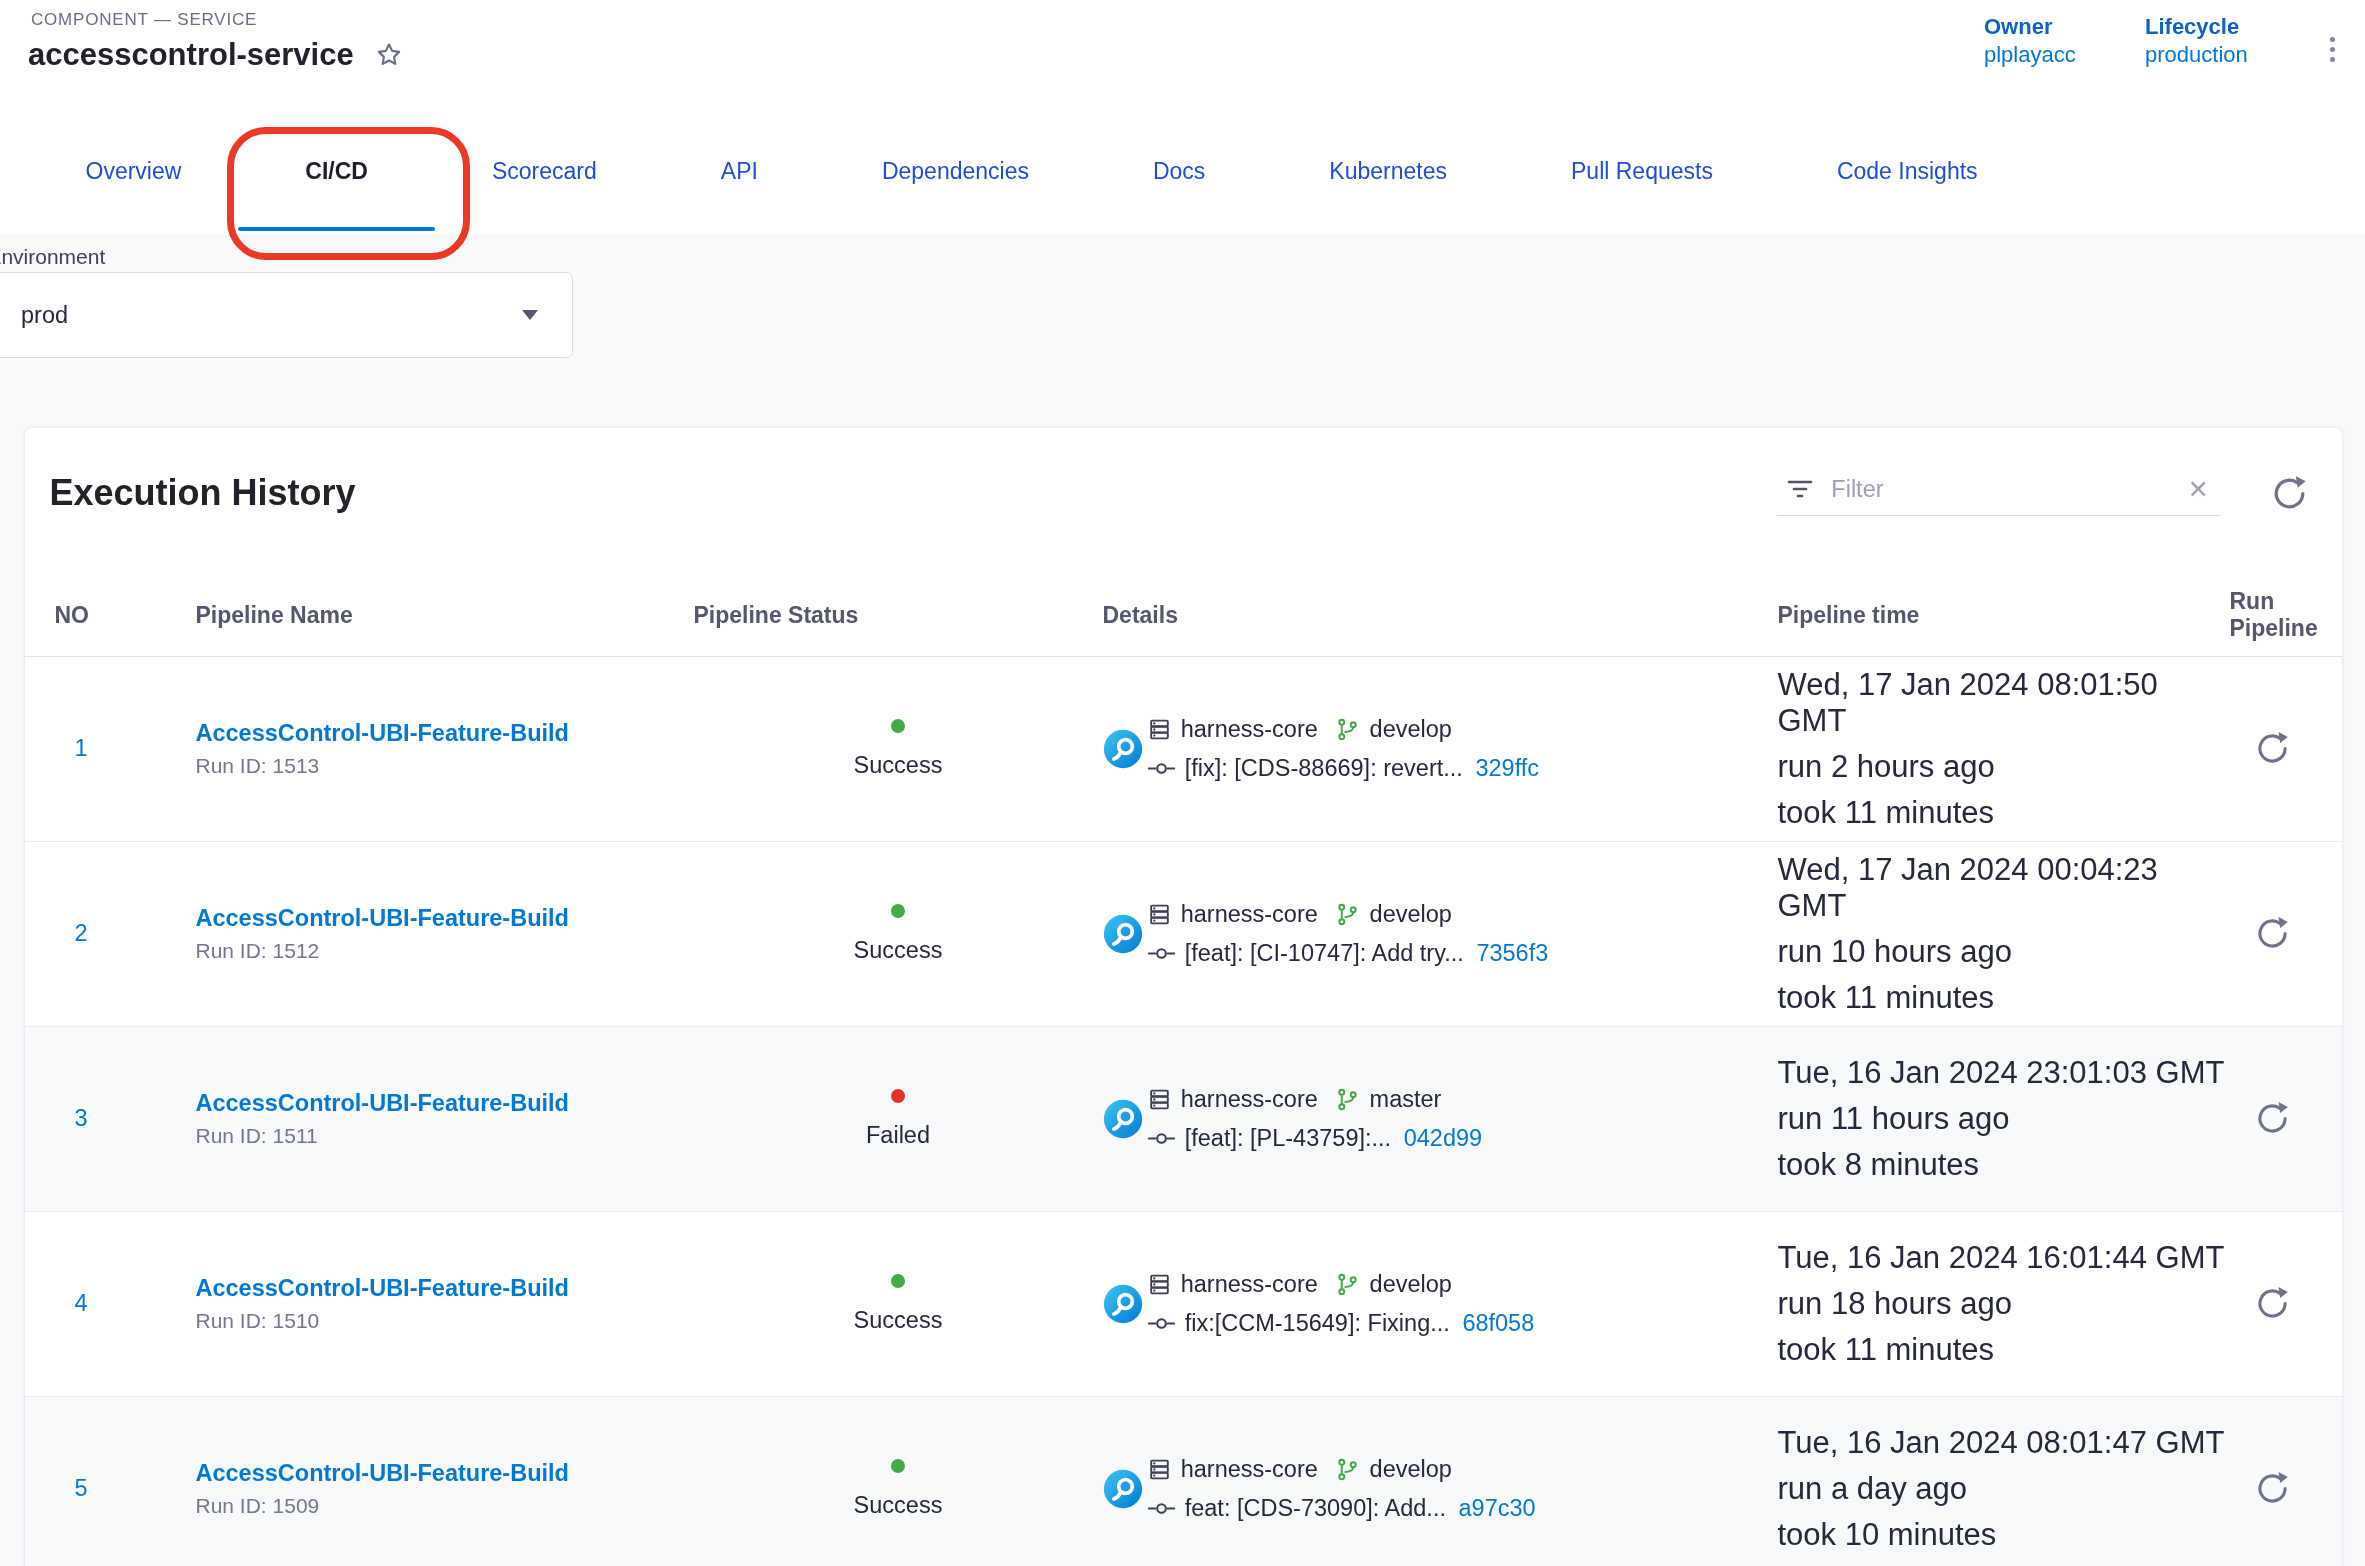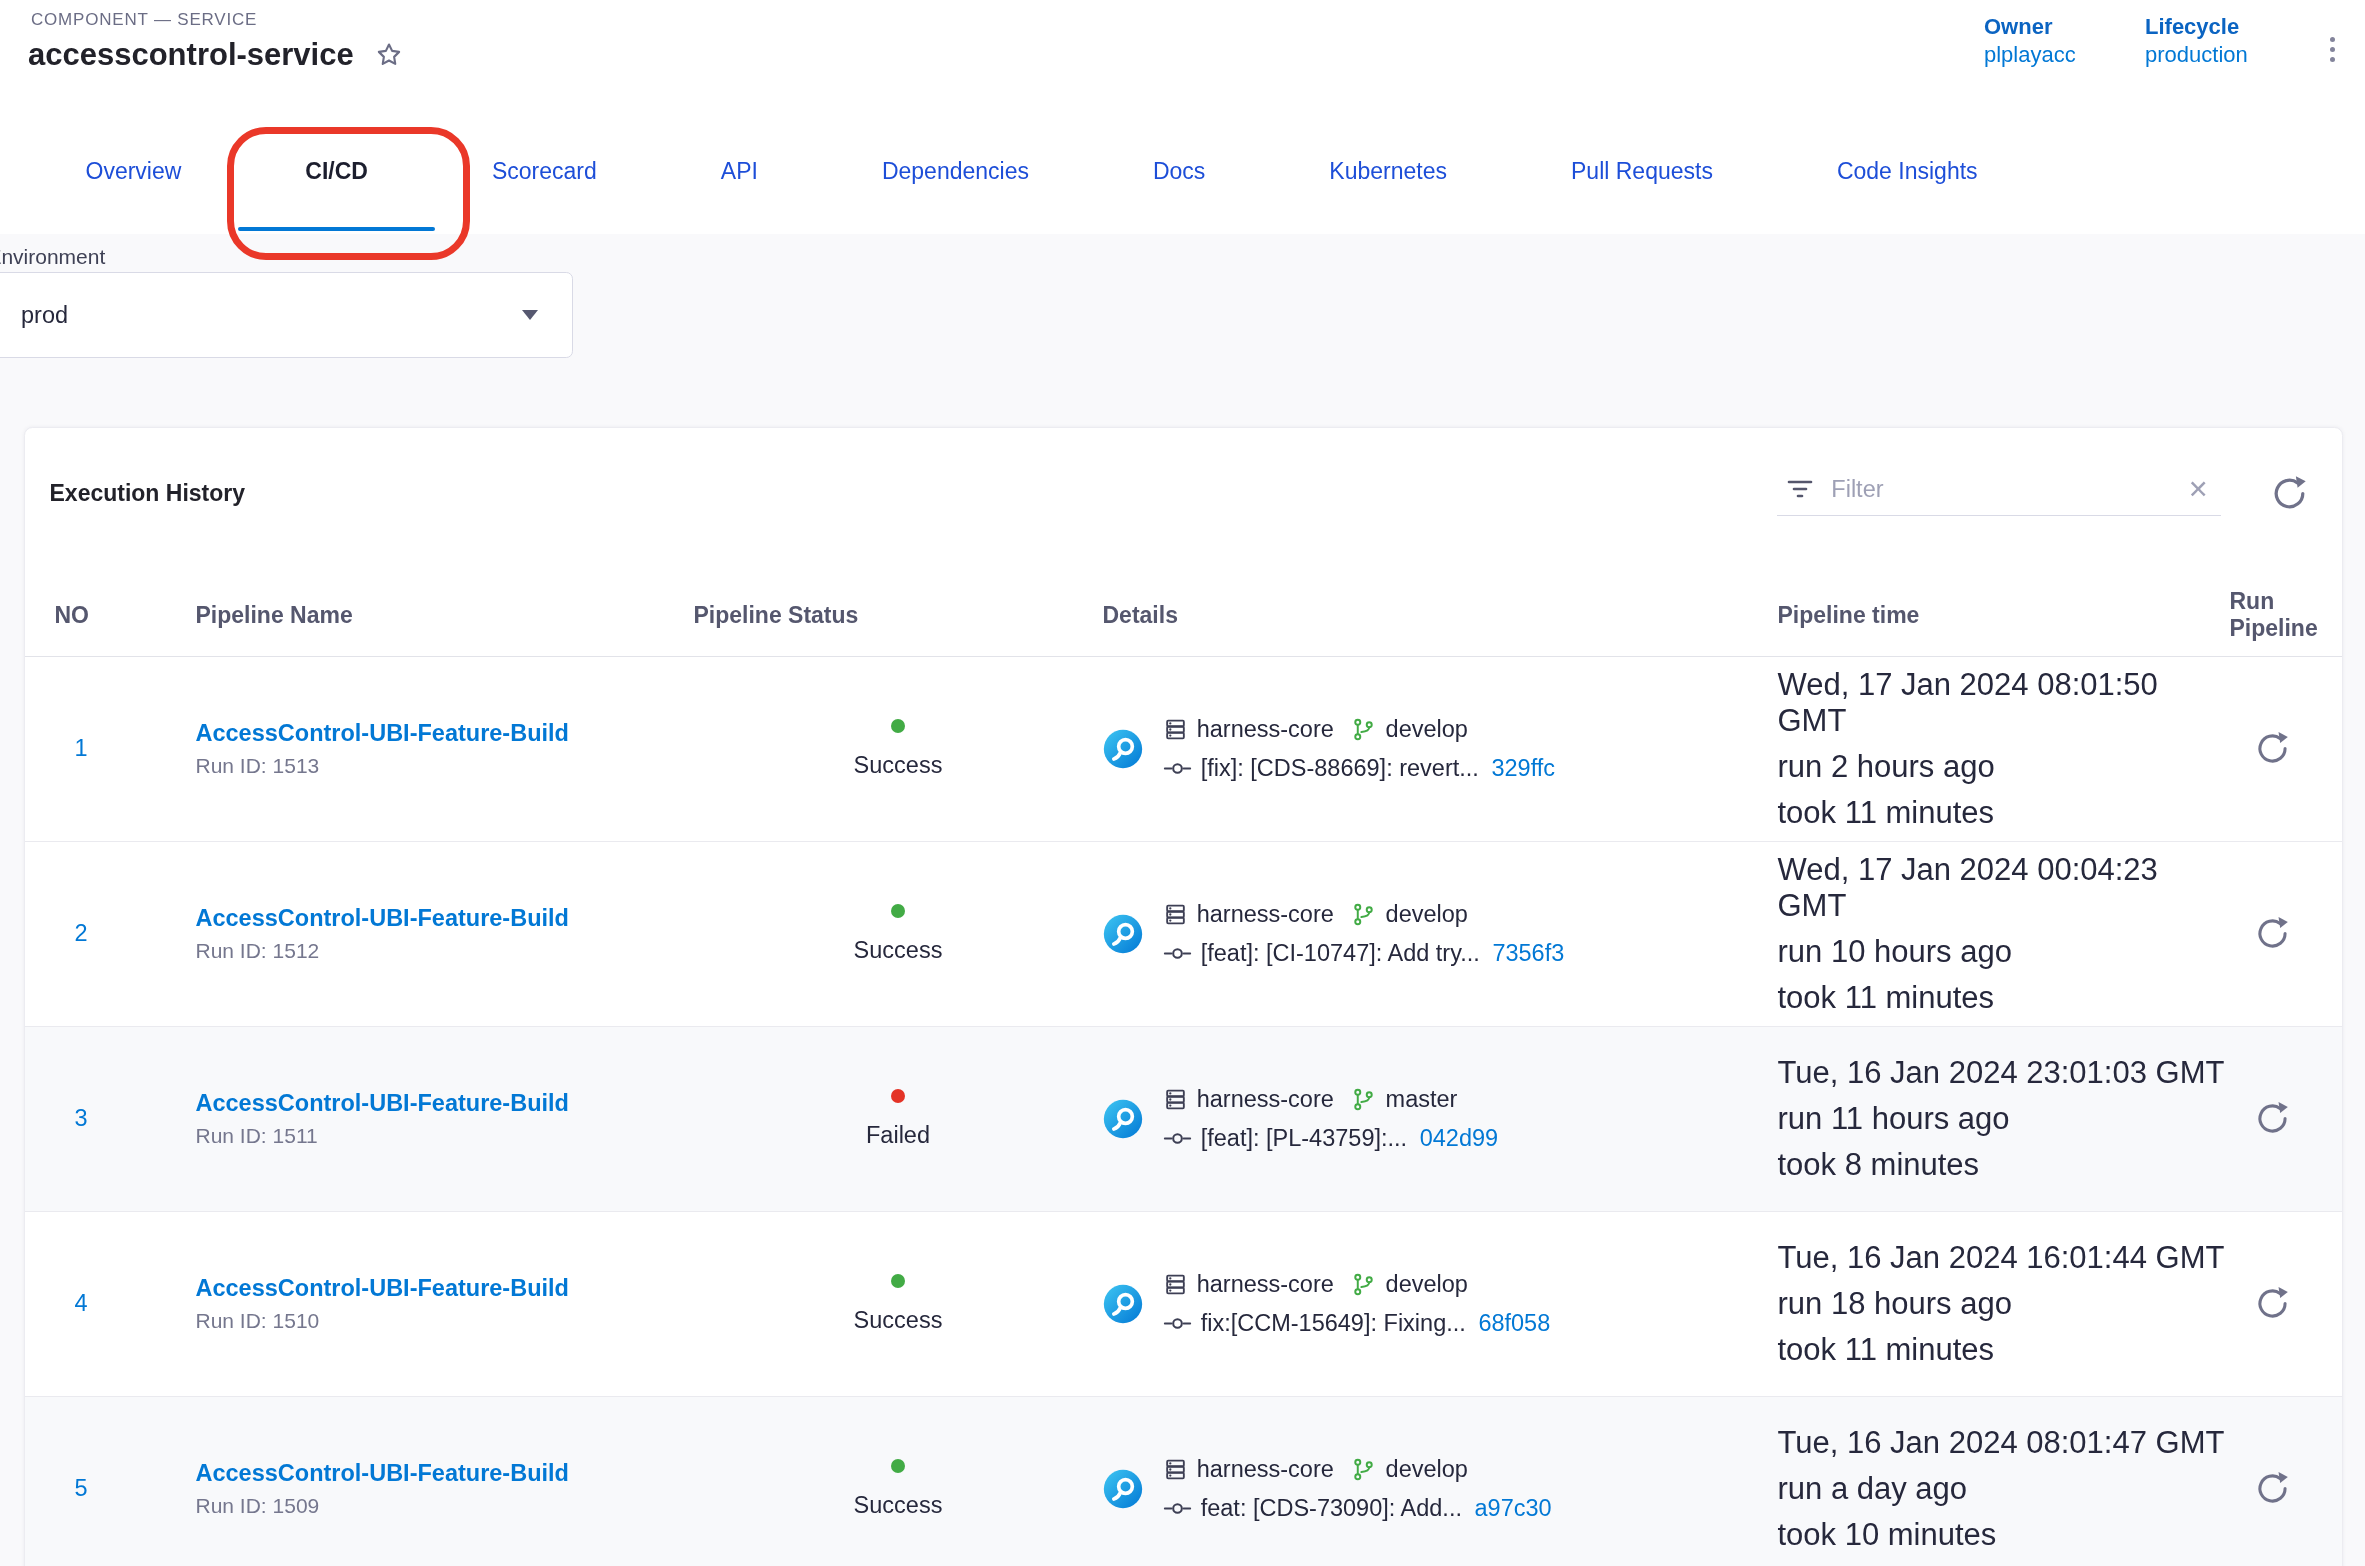--- a/index.html
+++ b/index.html
@@ -29,40 +29,40 @@
 
   
   .env-label{position:absolute;top:245px;left:-12.6px;font-size:21px;color:#3f4155;}
   .env-select{position:absolute;top:272px;left:-20px;width:593px;height:86px;background:#fff;border:1.7px solid #d9dae6;border-radius:6.7px;display:flex;align-items:center;cursor:pointer;box-sizing:border-box;}
   .env-value{margin-left:40px;font-size:23.5px;color:#26283c;}
   .caret{margin-left:auto;margin-right:34px;width:0;height:0;border-left:8.4px solid transparent;border-right:8.4px solid transparent;border-top:10px solid #565870;}
 
   
   .card{position:absolute;top:427px;left:23.5px;width:2319px;height:1194px;background:#ffffff;border:0.8px solid #ececf1;border-radius:8.4px;box-shadow:0 0.8px 4.2px rgba(30,30,60,.06);box-sizing:border-box;}
   .card-head{display:flex;align-items:center;justify-content:space-between;padding:42px 34px 0 25px;}
-  .eh-title{font-size:23px;font-weight:700;color:#22222a;}
+  .eh-title{font-size:36px;font-weight:700;color:#22222a;}
   .filter-group{display:flex;align-items:center;}
   .filter-field{display:flex;align-items:center;gap:13.5px;width:430px;border-bottom:1.7px solid #d9dae6;padding:3.4px 6.7px 10px 6.7px;}
   .filter-icon{color:#54566c;flex:0 0 auto;display:flex;}
   .filter-input{border:none;outline:none;background:transparent;font-size:23.5px;color:#22222a;flex:1;min-width:0;font-family:inherit;}
   .filter-input::placeholder{color:#9ea0b5;}
   .clear-x{font-size:25px;color:#9ea0b5;cursor:pointer;line-height:1;padding:1.7px 5px;}
   .refresh-btn{margin-left:50px;color:#70728a;cursor:pointer;display:flex;}
 
   
   .t-head{display:grid;grid-template-columns:141px 498px 409px 675px 452px 1fr;align-items:center;margin-top:72px;padding:0 30px 13.5px 30px;border-bottom:1.7px solid #e2e3e9;font-size:23px;font-weight:600;color:#55576e;}
   .t-row{display:grid;grid-template-columns:141px 498px 409px 675px 452px 1fr;align-items:center;height:184px;border-bottom:0.8px solid #eaeaef;padding:0 30px;}
   .t-row:nth-child(2n+3){background:#f8f9fb;}
   .c-no{padding-left:20px;font-size:23.5px;color:#0278d5;cursor:pointer;}
   .c-name{display:flex;flex-direction:column;gap:7.6px;}
   .pipe-link{font-size:23.5px;font-weight:700;color:#0278d5;cursor:pointer;}
   .run-id{font-size:21px;color:#75778e;}
   .c-status{display:flex;align-items:center;gap:18.5px;font-size:23.5px;color:#26283c;flex-direction:column;}
   .dot{width:14.3px;height:14.3px;border-radius:50%;background:#42ab45;flex:0 0 auto;}
-  .c-details{display:flex;align-items:center;gap:20px;}
+  .c-details{display:flex;align-items:center;gap:4px;}
   .pipeline-badge{flex:0 0 auto;display:flex;}
   .detail-lines{display:flex;flex-direction:column;gap:12.6px;}
   .dl{display:flex;align-items:center;gap:9.2px;font-size:23.5px;color:#26283c;}
   .repo-ic{color:#3d3f54;display:flex;}
   .branch-ic{color:#42ab45;display:flex;margin-left:8.4px;}
   .commit-ic{color:#3d3f54;display:flex;}
   .hash{color:#0278d5;cursor:pointer;margin-left:3.4px;}
   .c-time{display:flex;flex-direction:column;gap:10px;font-size:31px;color:#26283c;}
   .c-run{padding-left:25px;}
   .rerun-btn{color:#70728a;cursor:pointer;display:flex;}

